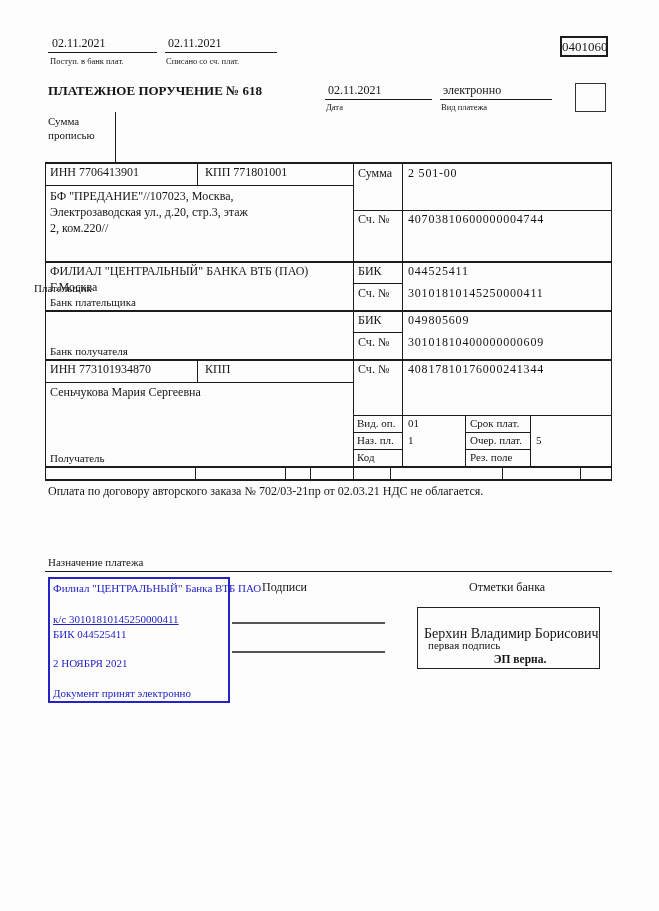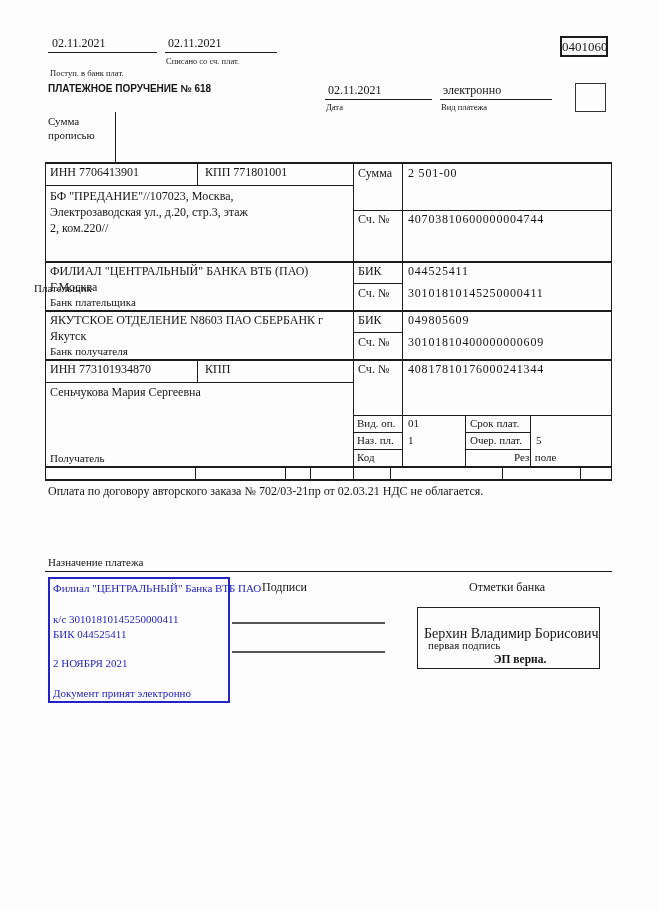--- a/index.html
+++ b/index.html
@@ -26,31 +26,31 @@
   .esign-box { border:1.5px solid #222; }
   .sigline { position:absolute; height:2px; background:#555; }
 </style>
 </head>
 <body>
 
 <div class="page">
 
   <div class="t" style="left:52px; top:36px;">02.11.2021</div>
   <div class="hl" style="left:48px; top:52px; width:109px;"></div>
-  <div class="t small" style="left:50px; top:68px;">Поступ. в банк плат.</div>
+  <div class="t small" style="left:50px; top:56px;">Поступ. в банк плат.</div>
 
   <div class="t" style="left:168px; top:36px;">02.11.2021</div>
   <div class="hl" style="left:165px; top:52px; width:112px;"></div>
   <div class="t small" style="left:166px; top:56px;">Списано со сч. плат.</div>
 
   <div class="box code-box" style="left:560px; top:36px; width:48px; height:21px;">
     <span>0401060</span>
   </div>
 
-  <div class="t sans bold" style="left:48px; top:83px; font-size:10px;">ПЛАТЕЖНОЕ ПОРУЧЕНИЕ № 618</div>
+  <div class="t sans bold" style="left:48px; top:83px; font-size:13px;font-family:Liberation Serif, serif;">ПЛАТЕЖНОЕ ПОРУЧЕНИЕ № 618</div>
 
   <div class="t" style="left:328px; top:83px;">02.11.2021</div>
   <div class="hl" style="left:325px; top:99px; width:107px;"></div>
   <div class="t small" style="left:326px; top:102px;">Дата</div>
 
   <div class="t" style="left:443px; top:83px;">электронно</div>
   <div class="hl" style="left:440px; top:99px; width:112px;"></div>
   <div class="t small" style="left:441px; top:102px;">Вид платежа</div>
 
   <div class="box sq" style="left:575px; top:83px; width:31px; height:29px;"></div>
@@ -103,22 +103,20 @@
   <div class="t num" style="left:408px; top:212px;">40703810600000004744</div>
 
   <div class="t pre" style="left:50px; top:263px; width:300px; line-height:16px;">ФИЛИАЛ "ЦЕНТРАЛЬНЫЙ" БАНКА ВТБ (ПАО)
 Г.Москва</div>
   <div class="t lbl" style="left:50px; top:296px;">Банк плательщика</div>
   <div class="t" style="left:358px; top:264px;">БИК</div>
   <div class="t num" style="left:408px; top:264px;">044525411</div>
   <div class="t" style="left:358px; top:286px;">Сч. №</div>
   <div class="t num" style="left:408px; top:286px;">30101810145250000411</div>
 
-  <div class="t pre" style="left:50px; top:312px; width:300px; line-height:16px;">ЯКУТСКОЕ ОТДЕЛЕНИЕ N8603 ПАО СБЕРБАНК г
-Якутск</div>
   <div class="t lbl" style="left:50px; top:345px;">Банк получателя</div>
   <div class="t" style="left:358px; top:313px;">БИК</div>
   <div class="t num" style="left:408px; top:313px;">049805609</div>
   <div class="t" style="left:358px; top:335px;">Сч. №</div>
   <div class="t num" style="left:408px; top:335px;">30101810400000000609</div>
 
   <div class="t" style="left:50px; top:362px;">ИНН 773101934870</div>
   <div class="t" style="left:205px; top:362px;">КПП</div>
   <div class="t" style="left:50px; top:385px;">Сеньчукова Мария Сергеевна</div>
   <div class="t lbl" style="left:50px; top:452px;">Получатель</div>
@@ -126,30 +124,30 @@
   <div class="t num" style="left:408px; top:362px;">40817810176000241344</div>
 
   <div class="t lbl" style="left:357px; top:417px;">Вид. оп.</div>
   <div class="t lbl" style="left:408px; top:417px;">01</div>
   <div class="t lbl" style="left:470px; top:417px;">Срок плат.</div>
   <div class="t lbl" style="left:357px; top:434px;">Наз. пл.</div>
   <div class="t lbl" style="left:408px; top:434px;">1</div>
   <div class="t lbl" style="left:470px; top:434px;">Очер. плат.</div>
   <div class="t lbl" style="left:536px; top:434px;">5</div>
   <div class="t lbl" style="left:357px; top:451px;">Код</div>
-  <div class="t lbl" style="left:470px; top:451px;margin-left:44px;">Рез. поле</div>
+  <div class="t lbl" style="left:470px; top:451px;">Рез. поле</div>
 
   <div class="t" style="left:48px; top:484px;">Оплата по договору авторского заказа № 702/03-21пр от 02.03.21 НДС не облагается.</div>
   <div class="t lbl" style="left:48px; top:556px;">Назначение платежа</div>
   <div class="hl" style="left:45px; top:571px; width:567px;"></div>
 
   <div class="box stamp-box" style="left: 48px; top: 577px; width: 182px; height: 126px; color: rgb(35, 35, 200); border-color: rgb(35, 35, 200);"></div>
   <div class="stamp-t pre" style="left: 53px; top: 581px; width: 172px; color: rgb(35, 35, 200);">Филиал "ЦЕНТРАЛЬНЫЙ" Банка
 ВТБ ПАО</div>
-  <div class="stamp-t" style="left: 53px; top: 612px; color: rgb(35, 35, 200);">к/с 30101810145250000411</div>
+  <div class="stamp-t" style="left: 53px; top: 612px; color: rgb(35, 35, 200); text-decoration: underline;">к/с 30101810145250000411</div>
   <div class="stamp-t" style="left: 53px; top: 627px; color: rgb(35, 35, 200);">БИК 044525411</div>
   <div class="stamp-t" style="left: 53px; top: 656px; color: rgb(35, 35, 200);">2 НОЯБРЯ 2021</div>
   <div class="stamp-t" style="left: 53px; top: 686px; color: rgb(35, 35, 200);">Документ принят электронно</div>
 
   <div class="t" style="left:262px; top:580px;">Подписи</div>
   <div class="sigline" style="left:232px; top:622px; width:153px;"></div>
   <div class="sigline" style="left:232px; top:651px; width:153px;"></div>
 
   <div class="t" style="left:469px; top:580px;">Отметки банка</div>
   <div class="box esign-box" style="left:417px; top:607px; width:183px; height:62px;"></div>

